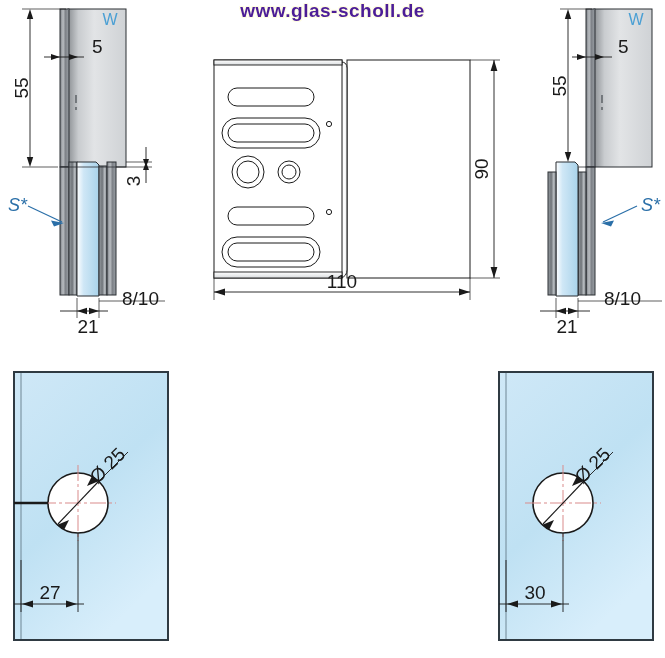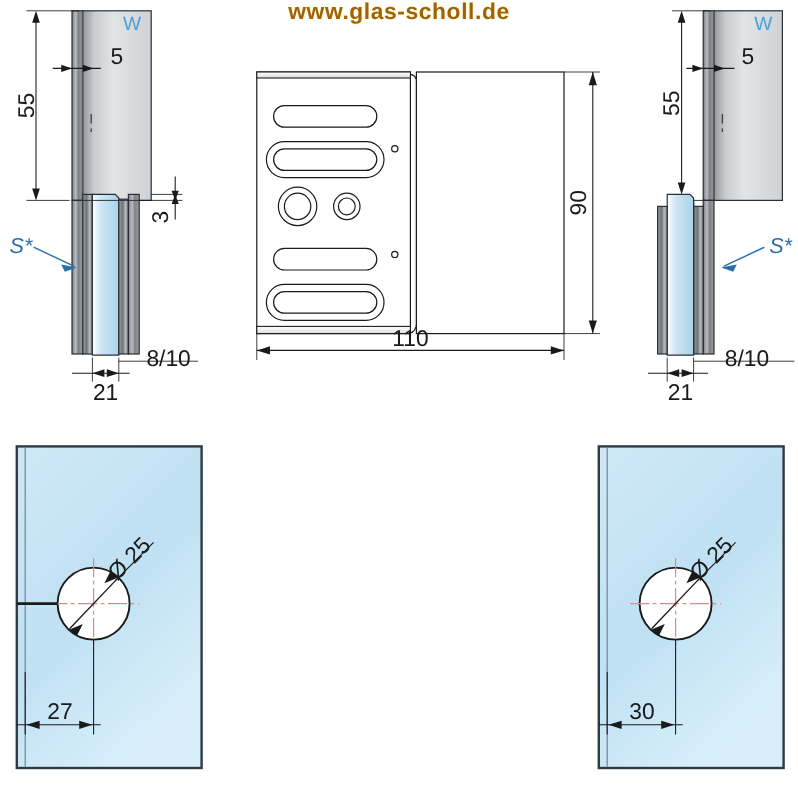--- a/index.html
+++ b/index.html
@@ -2,21 +2,21 @@
 <html><head>
 <meta charset="utf-8">
 <style>
   html,body{margin:0;padding:0;background:#ffffff;}
   body{width:665px;height:658px;overflow:hidden;
        font-family:"Liberation Sans", sans-serif;}
   #stage{position:relative;width:665px;height:658px;background:#fff;}
   #stage svg{position:absolute;left:0;top:0;}
   .wm{position:absolute;left:0;top:0;width:665px;text-align:center;
       font-family:"Liberation Sans", sans-serif;font-weight:bold;
-      font-size:19px;letter-spacing:0.5px;color:#a16207;
+      font-size:19px;letter-spacing:0.5px;color:#4c1d95;
       text-shadow:0 0 1px #fff, 1px 1px 0 #fffde0, -1px -1px 0 #fffde0,
                   1px -1px 0 #fffde0, -1px 1px 0 #fffde0;
       pointer-events:none;}
 </style>
 </head>
 <body>
 
 <div id="stage">
 
   <svg width="665" height="658" viewBox="0 0 665 658">

